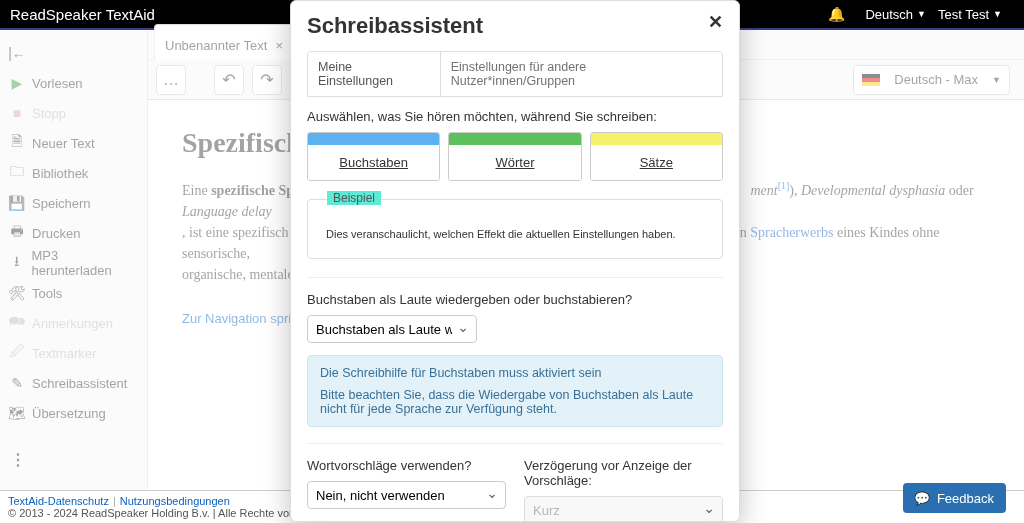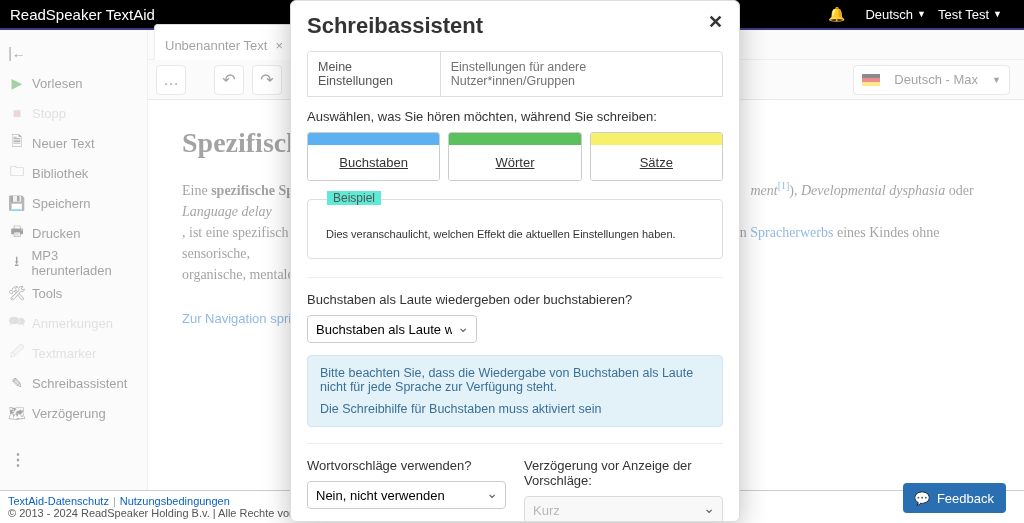--- a/index.html
+++ b/index.html
@@ -143,21 +143,21 @@
     <div class="side-item dimmed">
         <span class="icon">🖉</span>
         <span>Textmarker</span>
       </div>
     <div class="side-item">
         <span class="icon">✎</span>
         <span>Schreibassistent</span>
       </div>
     <div class="side-item">
         <span class="icon">🗺</span>
-        <span>Verzögerung</span>
+        <span>Übersetzung</span>
       </div>
     <div style="height:16px"></div>
     <div class="side-item kebab">⋮</div>
   </div>
 
   <div class="content">
     <div class="tabrow">
       <div class="tab active">
         <span>Unbenannter Text</span>
         <span class="close">×</span>
@@ -229,22 +229,22 @@
         </div>
     </div>
     <div class="example">
       <div class="legend">Beispiel</div>
       <p>Dies veranschaulicht, welchen Effekt die aktuellen Einstellungen haben.</p>
     </div>
     <hr>
     <div class="q">Buchstaben als Laute wiedergeben oder buchstabieren?</div>
     <div class="sel-wrap"><select class="sel" style="width:170px"><option>Buchstaben als Laute wiederg</option></select></div>
     <div class="info">
+      <p>Die Schreibhilfe für Buchstaben muss aktiviert sein</p>
       <p>Bitte beachten Sie, dass die Wiedergabe von Buchstaben als Laute nicht für jede Sprache zur Verfügung steht.</p>
-      <p>Die Schreibhilfe für Buchstaben muss aktiviert sein</p>
     </div>
     <hr>
     <div class="two-col">
       <div>
         <div class="q">Wortvorschläge verwenden?</div>
         <div class="sel-wrap" style="display:block"><select class="sel full"><option>Nein, nicht verwenden</option></select></div>
       </div>
       <div>
         <div class="q">Verzögerung vor Anzeige der Vorschläge:</div>
         <div class="sel-wrap" style="display:block"><select class="sel full disabled" disabled=""><option>Kurz</option></select></div>

